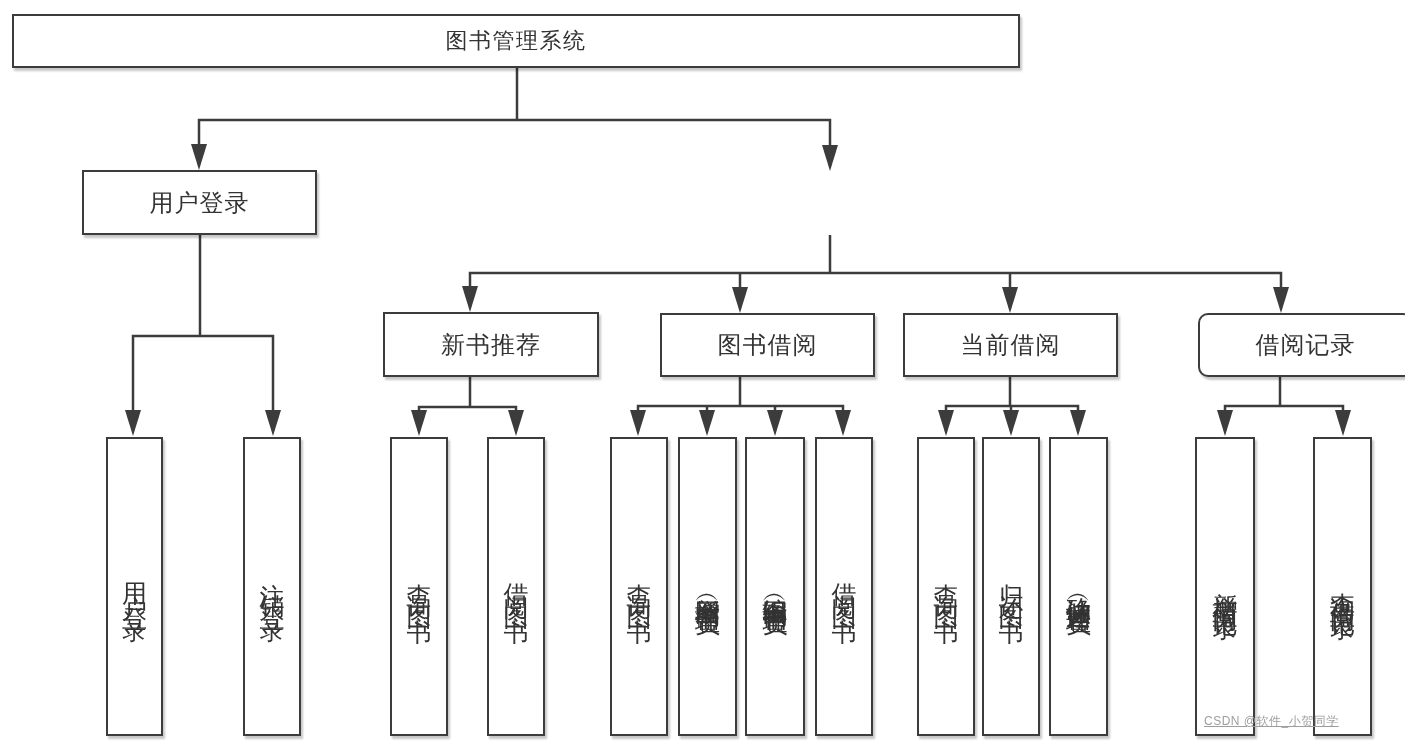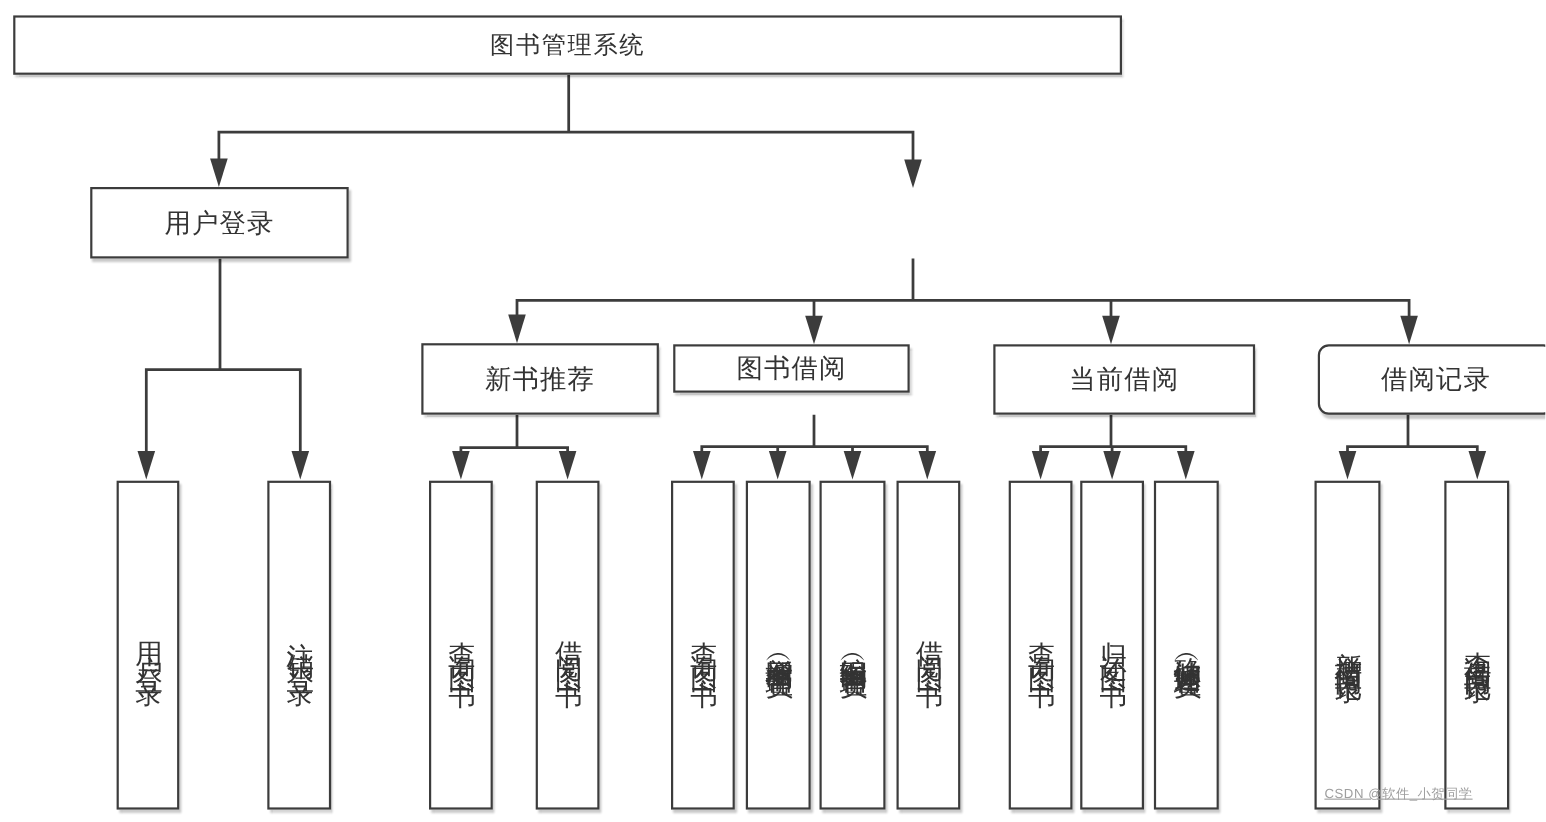--- a/index.html
+++ b/index.html
@@ -107,22 +107,22 @@
     <path class="wire" d="M1280 377 L1280 406 M1223.75 406 L1344.25 406 M1225 406 L1225 411 M1343 406 L1343 411"></path>
     <polygon class="head" points="1217,410 1233,410 1225,436"></polygon>
     <polygon class="head" points="1335,410 1351,410 1343,436"></polygon>
   </svg>
 
   <div class="node hbox rootbox" style="left:12px;top:14px;width:1008px;height:54px;text-align:center;">图书管理系统</div>
 
   <div class="node hbox" style="left:82px;top:170px;width:235px;height:65px;">用户登录</div>
 
   <div class="node hbox" style="left:362px;top:312px;width:216px;height:65px;margin-left:21px;">新书推荐</div>
-  <div class="node hbox" style="left:612px;top:313px;width:215px;height:44px;">图书借阅</div>
-  <div class="node hbox" style="left:903px;top:313px;width:238px;height:64px;">当前借阅</div>
+  <div class="node hbox" style="left:660px;top:313px;width:215px;height:64px;">图书借阅</div>
+  <div class="node hbox" style="left:903px;top:313px;width:215px;height:64px;">当前借阅</div>
   <div class="node hbox" style="left:1198px;top:313px;width:215px;height:64px;border-radius:10px;">借阅记录</div>
 
   <div class="node vbox len4" style="left:106px;top:437px;width:57px;height:299px;">用户登录</div>
   <div class="node vbox len4" style="left:243px;top:437px;width:58px;height:299px;">注销登录</div>
 
   <div class="node vbox len4" style="left:390px;top:437px;width:58px;height:299px;">查询图书</div>
   <div class="node vbox len4" style="left:487px;top:437px;width:58px;height:299px;">借阅图书</div>
 
   <div class="node vbox len4" style="left:610px;top:437px;width:58px;height:299px;">查询图书</div>
   <div class="node vbox len9" style="left:678px;top:437px;width:59px;height:299px;">新增图书（管理员）</div>

